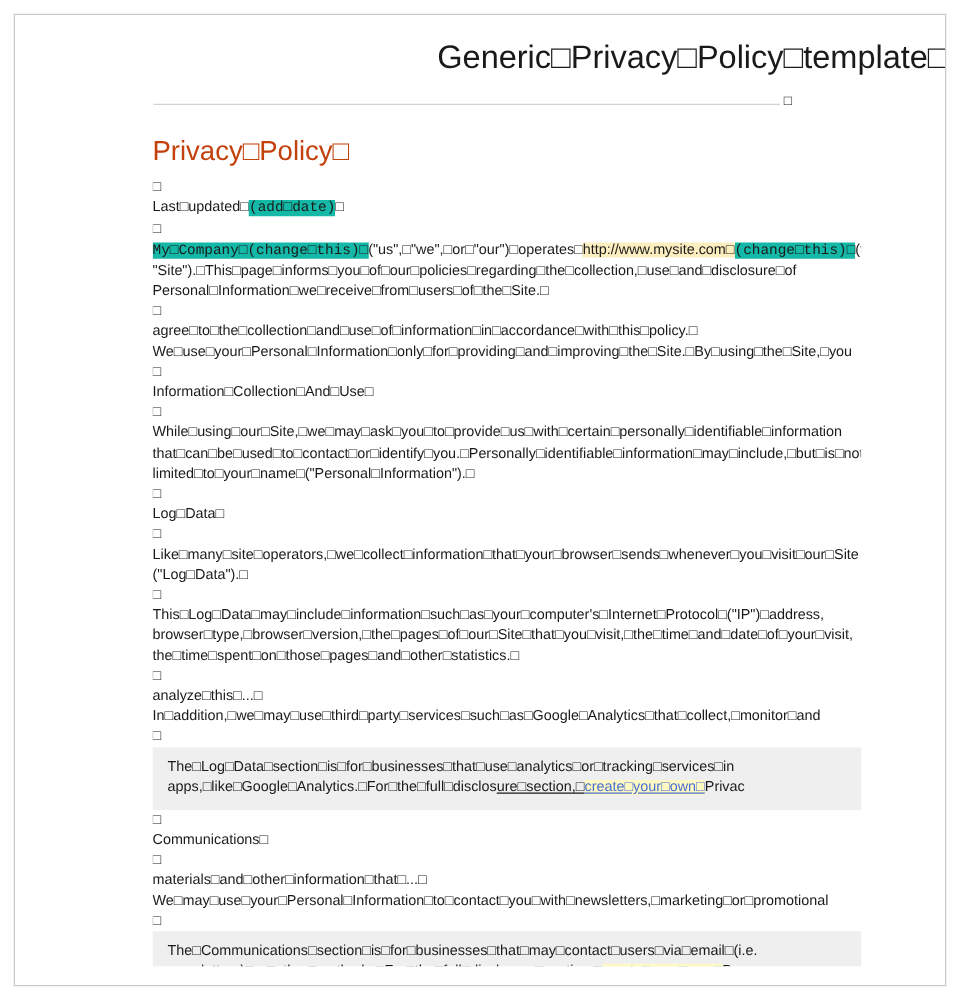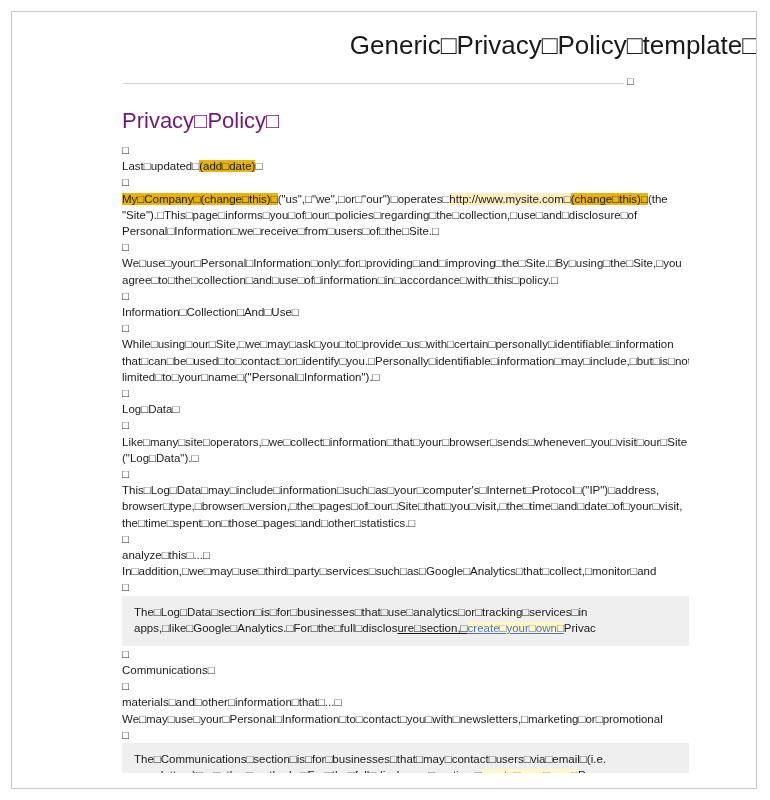--- a/index.html
+++ b/index.html
@@ -64,40 +64,41 @@
     left: 110px;
     top: 96px;
     width: 567px;
     height: 665px;
     overflow: hidden;
   }
 
   .section-heading {
     font-size: 22px;
     font-weight: 400;
-    color: #701a75;
+    color: #c2410c;
     margin: 0 0 8px 0;
     line-height: 26px;
     white-space: pre;
   }
 
   .para {
     font-size: 11.5px;
     line-height: 16.2px;
     color: #1a1a1a;
     margin: 0;
     white-space: pre;
     overflow: hidden;
   }
   .para.blank {
     white-space: pre;
   }
 
   .hl-yellow {
-    background: #eab308;
+    background: #14b8a6;
+    font-family: Liberation Mono, monospace;
   }
   .hl-yellow-soft {
     background: #fdeec0;
   }
 
   .doclink {
     color: #4a6fd4;
     text-decoration: underline;
     background: #fef9c3;
   }
@@ -139,22 +140,22 @@
     <div class="para"><span>Last□updated□</span><span class="hl-yellow">(add□date)</span><span>□</span></div>
 
     <div class="para blank">□</div>
 
     <div class="para"><span class="hl-yellow">My□Company□(change□this)□</span><span>("us",□"we",□or□"our")□operates□</span><span class="hl-yellow-soft">http://www.mysite.com□</span><span class="hl-yellow">(change□this)□</span><span>(the</span></div>
     <div class="para">"Site").□This□page□informs□you□of□our□policies□regarding□the□collection,□use□and□disclosure□of</div>
     <div class="para">Personal□Information□we□receive□from□users□of□the□Site.□</div>
 
     <div class="para blank">□</div>
 
+    <div class="para">agree□to□the□collection□and□use□of□information□in□accordance□with□this□policy.□</div>
     <div class="para">We□use□your□Personal□Information□only□for□providing□and□improving□the□Site.□By□using□the□Site,□you</div>
-    <div class="para">agree□to□the□collection□and□use□of□information□in□accordance□with□this□policy.□</div>
 
     <div class="para blank">□</div>
 
     <div class="para">Information□Collection□And□Use□</div>
 
     <div class="para blank">□</div>
 
     <div class="para">While□using□our□Site,□we□may□ask□you□to□provide□us□with□certain□personally□identifiable□information</div>
     <div class="para">that□can□be□used□to□contact□or□identify□you.□Personally□identifiable□information□may□include,□but□is□not</div>
     <div class="para">limited□to□your□name□("Personal□Information").□</div>

